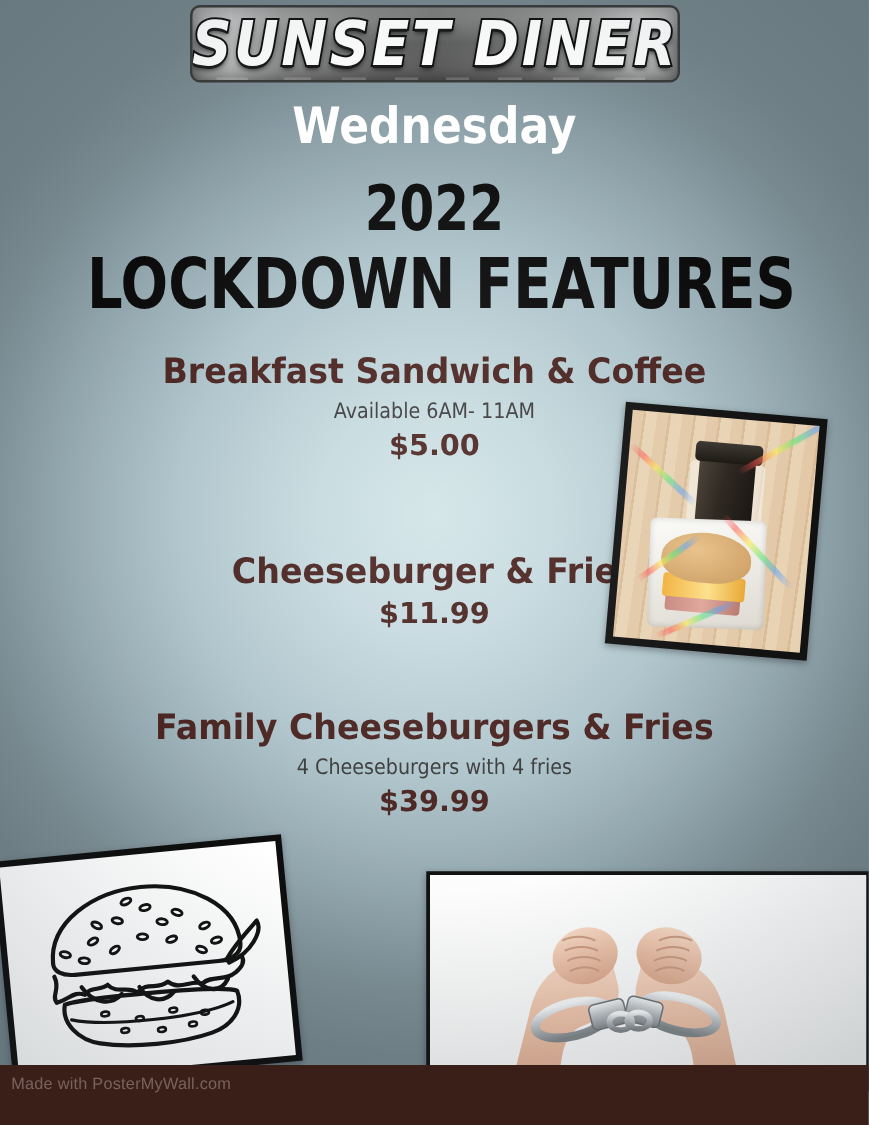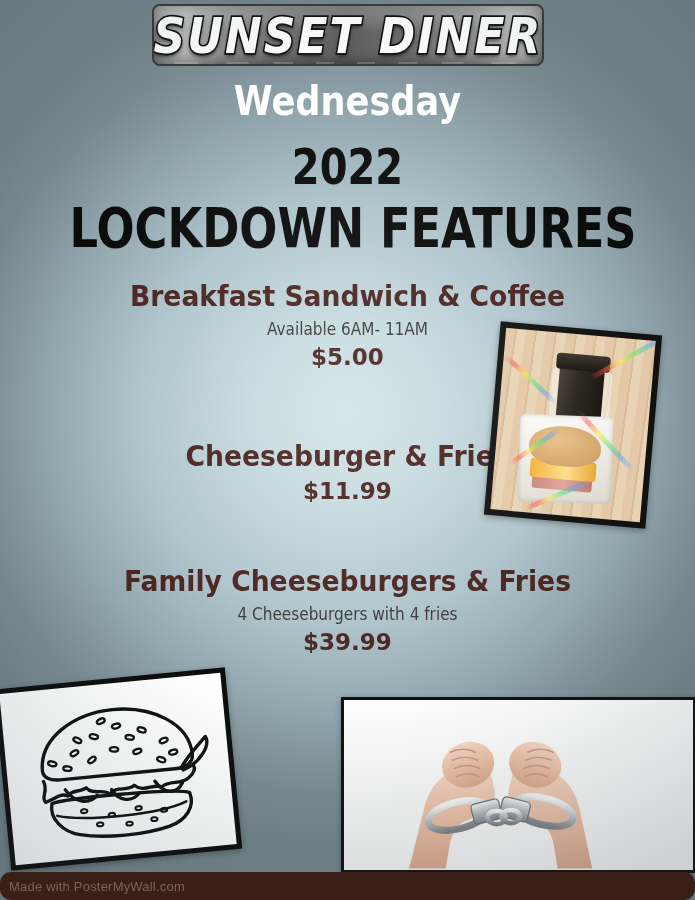--- a/index.html
+++ b/index.html
@@ -314,23 +314,22 @@
     height: 100%;
     background: linear-gradient(180deg, #fdfdfd, #f2f2f2);
     overflow: hidden;
   }
 
   
   .footer-bar {
     position: absolute;
     left: 0; right: 0;
     bottom: 0;
-    height: 28px;
+    height: 48px;
     background: #3a1e18;
-    border-radius: 11px;
   }
   .watermark {
     position: absolute;
     left: 9px;
     top: 7px;
     font-family: "Liberation Sans", sans-serif;
     font-size: 13px;
     font-weight: 400;
     color: rgba(214,200,196,0.40);
     letter-spacing: 0.2px;

